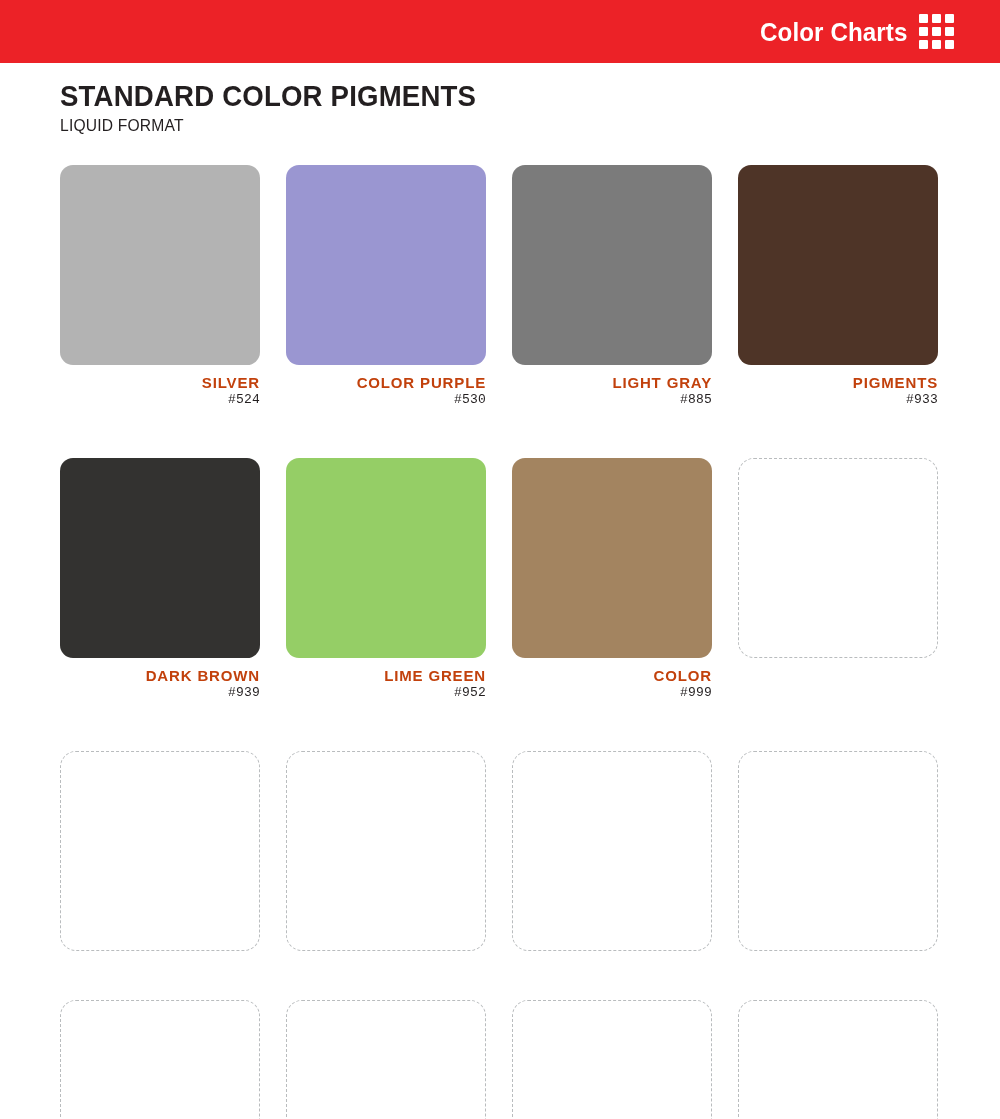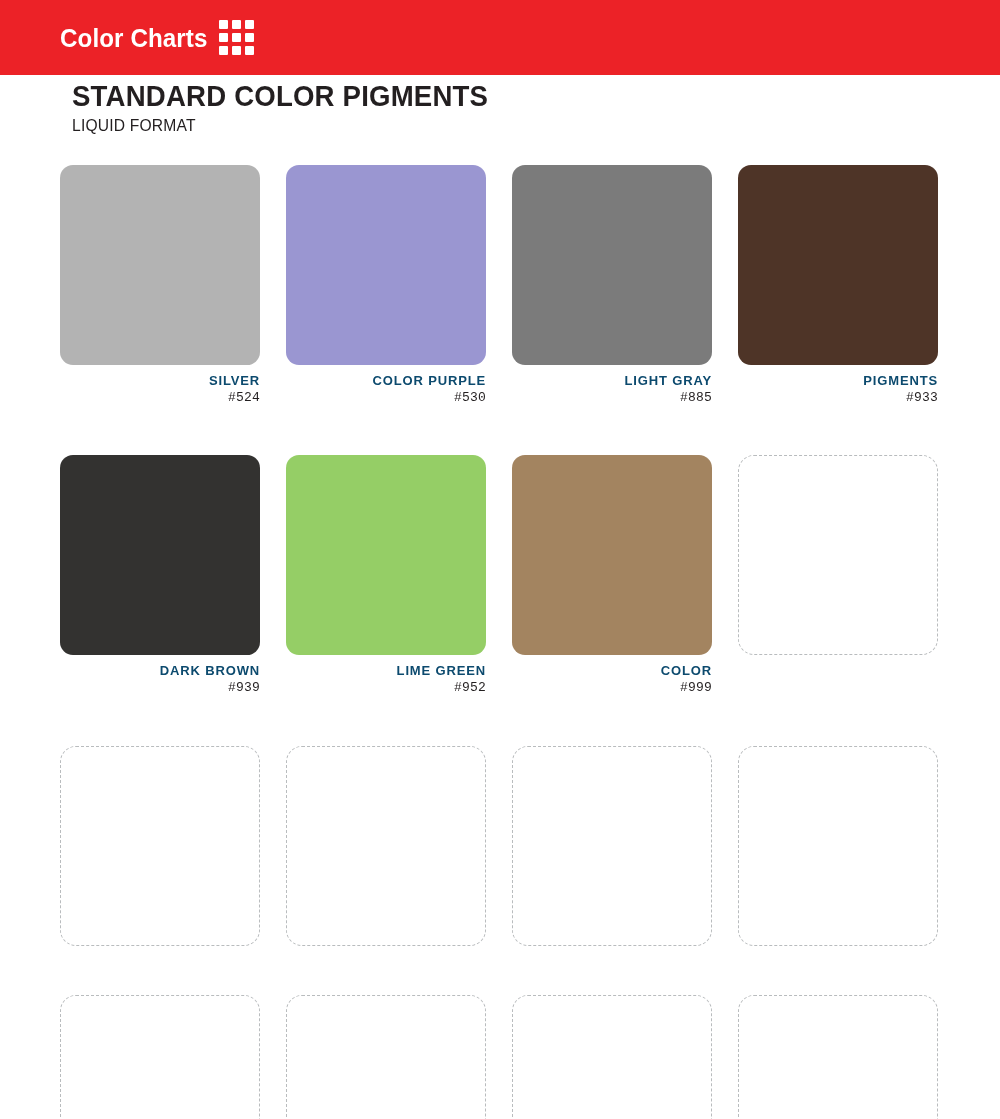--- a/index.html
+++ b/index.html
@@ -19,25 +19,25 @@
     background: #ffffff;
     overflow: hidden;
   }
 
   
   .header-bar {
     position: absolute;
     top: 0;
     left: 0;
     width: 1000px;
-    height: 75px;
+    height: 63px;
     background: #ec2227;
     display: flex;
     align-items: center;
-    justify-content: flex-start;
+    justify-content: flex-end;
     padding: 0 28px 0 60px;
   }
 
   .header-title {
     color: #ffffff;
     font-family: "Liberation Sans Narrow", "Liberation Sans", sans-serif;
     font-size: 26px;
     font-weight: bold;
     letter-spacing: 0.1px;
     transform: scaleX(0.93);
@@ -57,21 +57,21 @@
     width: 9px;
     height: 9px;
     background: #ffffff;
     border-radius: 1px;
   }
 
   
   .title-block {
     position: absolute;
     top: 80px;
-    left: 72px;
+    left: 60px;
   }
 
   .main-title {
     font-family: "Liberation Sans Narrow", "Liberation Sans", sans-serif;
     font-size: 30px;
     font-weight: bold;
     color: #231f20;
     letter-spacing: 0.2px;
     line-height: 1.05;
     transform: scaleX(0.92);
@@ -120,23 +120,23 @@
   }
 
   .swatch-meta {
     text-align: right;
     padding-top: 8px;
     line-height: 1.28;
   }
 
   .swatch-name {
     font-family: "Liberation Sans", sans-serif;
-    font-size: 13px;
+    font-size: 15px;
     font-weight: bold;
-    color: #0c4a6e;
+    color: #c2410c;
     letter-spacing: 0.85px;
   }
 
   .swatch-code {
     font-family: Liberation Mono, monospace;
     font-size: 13px;
     font-weight: normal;
     color: #231f20;
     letter-spacing: 0.2px;
   }

